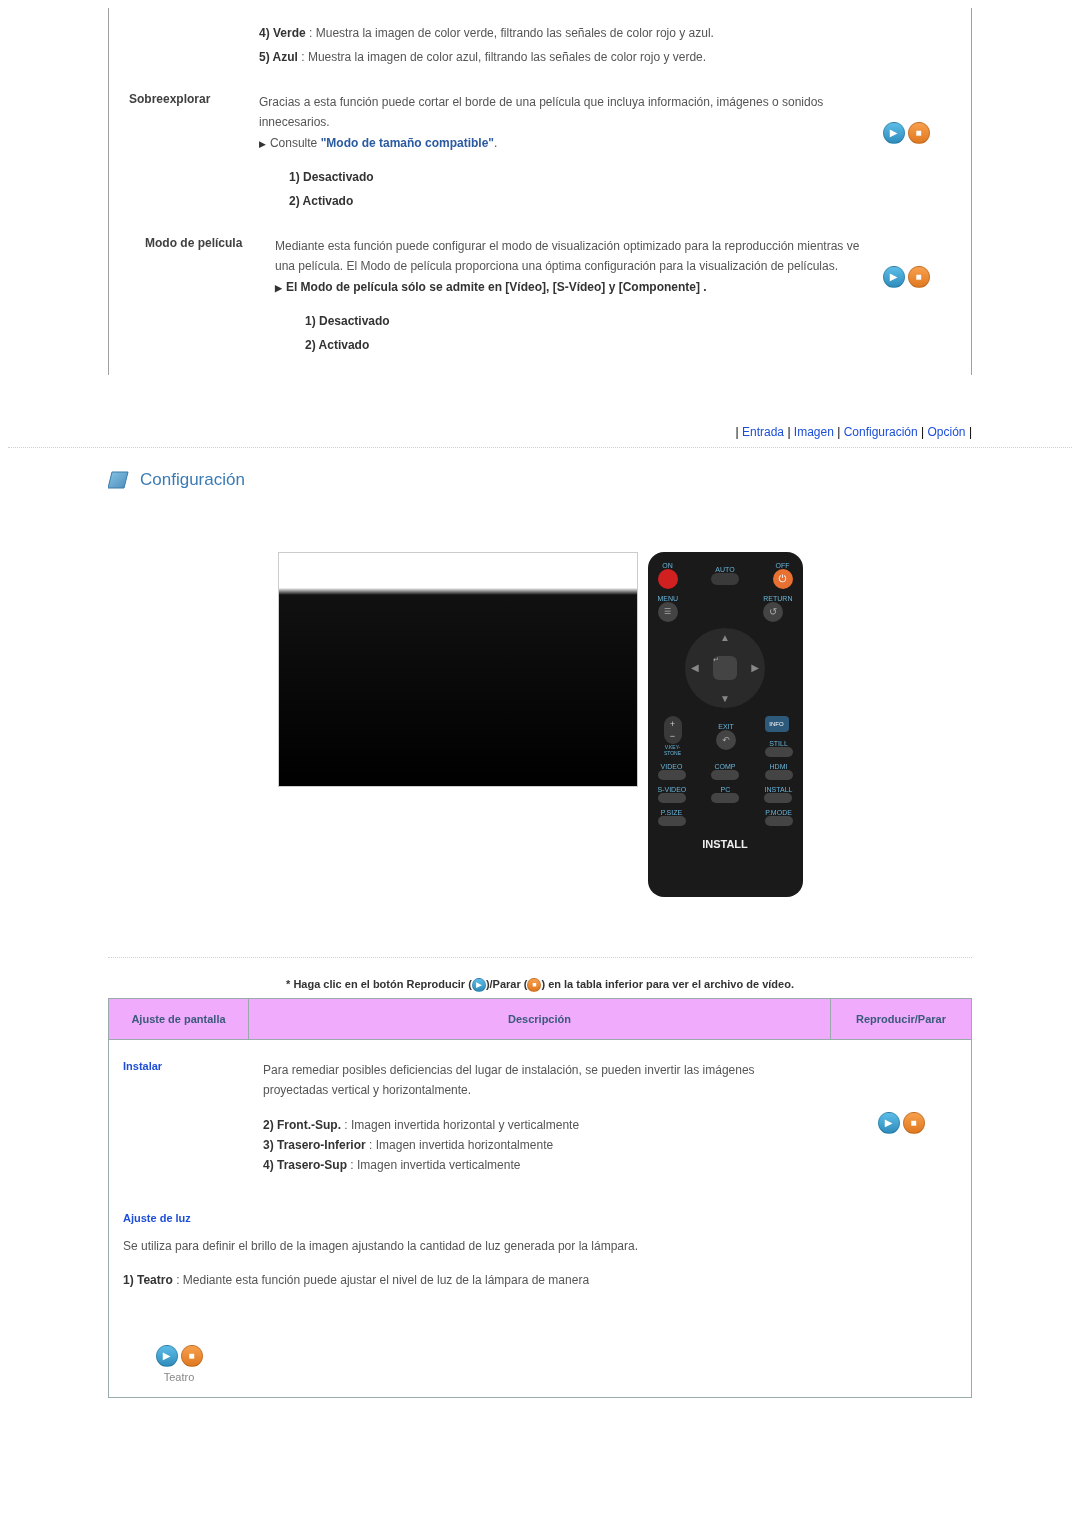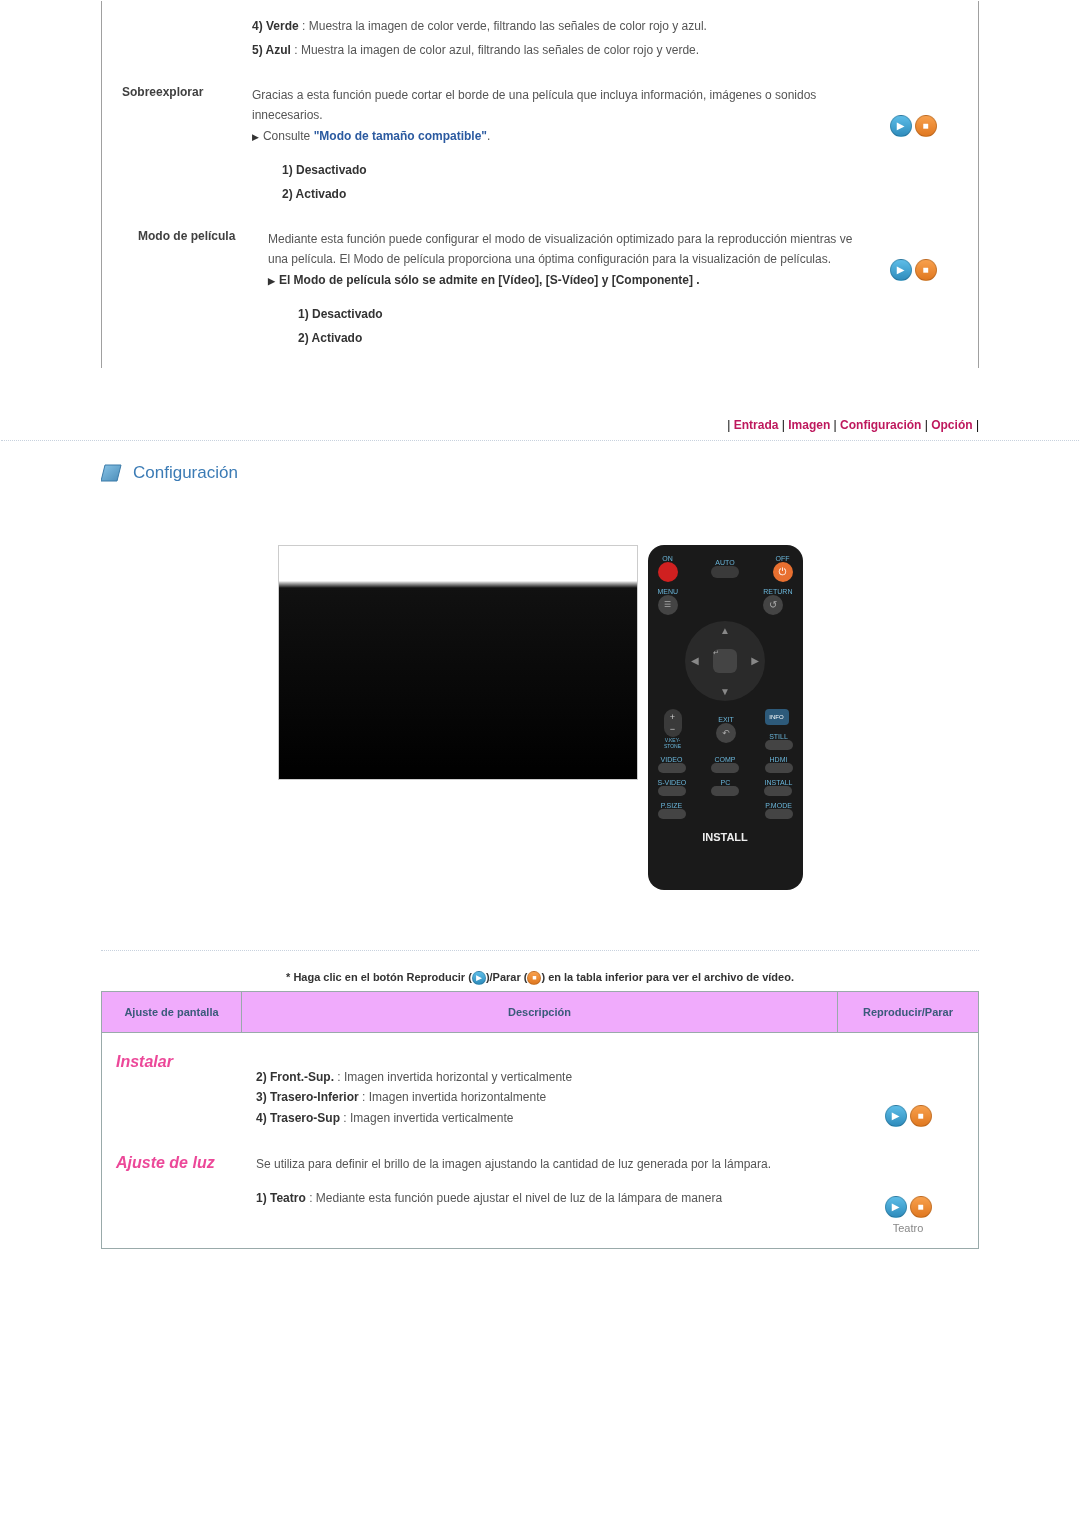--- a/index.html
+++ b/index.html
@@ -1,34 +1,34 @@
 <!DOCTYPE html>
 <html><head>
   <meta charset="utf-8">
   <style>
     * { box-sizing: border-box; margin: 0; padding: 0; }
     body { font-family: Arial, Helvetica, sans-serif; background: #fff; width: 1080px; }
-    .content { padding: 1px; }
+    .content { padding: 8px; }
     .table-wrap { border-left: 1px solid #a0a0a0; border-right: 1px solid #a0a0a0; padding: 15px 20px; margin: 0 100px; }
     .row { display: flex; margin-bottom: 20px; }
     .label-col { width: 130px; font-size: 12px; font-weight: bold; color: #404040; flex-shrink: 0; }
     .desc-col { flex: 1; font-size: 12px; color: #555; line-height: 1.7; }
     .desc-col .item { margin-bottom: 4px; }
     .desc-col .indent { padding-left: 30px; }
     .icon-col { width: 90px; text-align: center; flex-shrink: 0; padding-top: 30px; }
     .bold { font-weight: bold; color: #333; }
     .link-blue { color: #2b5aa0; font-weight: bold; }
     .arrow-right::before { content: "▶"; font-size: 9px; color: #333; margin-right: 4px; }
     .play-stop-icons { display: inline-flex; gap: 3px; justify-content: center; }
     .btn-circle { width: 22px; height: 22px; border-radius: 50%; display: inline-flex; align-items: center; justify-content: center; font-size: 10px; color: #fff; border: 1px solid rgba(0,0,0,0.15); }
     .btn-play { background: linear-gradient(#5dbde8, #2e8cbc); }
     .btn-stop { background: linear-gradient(#f8a04d, #e07820); }
     .separator { border-bottom: 1px dotted #c8d2de; margin: 30px 0; }
     .nav-links { text-align: right; padding: 0 100px 8px 100px; font-size: 12px; }
-    .nav-links a { color: #be185d; font-weight: bold; text-decoration: none; }
+    .nav-links a { color: #1d4ed8; font-weight: normal; text-decoration: none; }
     .section-header { display: flex; align-items: center; gap: 8px; padding: 20px 100px 10px 100px; }
     .section-icon { width: 24px; height: 24px; display: inline-flex; align-items: center; justify-content: center; }
     .section-title { font-size: 17px; color: #3b7bb5; font-weight: normal; }
     .remote-area { display: flex; justify-content: center; gap: 10px; align-items: flex-start; margin: 50px auto; }
     .projector-img { width: 360px; height: 235px; background: linear-gradient(180deg, #fff 0%, #fff 15%, #d0d0d0 15.5%, #111 18%, #000 100%); border: 1px solid #ccc; }
     .remote { width: 155px; height: 345px; background: #1a1a1a; border-radius: 16px; padding: 10px; color: #aaa; font-size: 7px; }
     .remote-row { display: flex; justify-content: space-between; align-items: center; margin-bottom: 6px; }
     .remote-btn-round { width: 20px; height: 20px; border-radius: 50%; }
     .remote-btn-rect { width: 28px; height: 12px; border-radius: 6px; background: #3a3a3a; }
     .remote-btn-rect-sm { width: 28px; height: 10px; border-radius: 5px; background: #444; }
@@ -49,21 +49,21 @@
     .video-hint { text-align: center; font-size: 11px; font-weight: bold; color: #333; margin: 18px 100px 6px 100px; }
     .video-hint .inline-play { display: inline-flex; vertical-align: middle; }
     .table2 { margin: 0 100px; border: 1px solid #9aa; border-collapse: collapse; width: calc(100% - 200px); }
     .table2-header { display: flex; border-bottom: 1px solid #9aa; background: #f0abfc; }
     .th { font-size: 11px; font-weight: bold; color: #3a5a7a; text-align: center; padding: 14px 8px; }
     .th-label { width: 140px; border-right: 1px solid #9aa; }
     .th-desc { flex: 1; border-right: 1px solid #9aa; }
     .th-media { width: 140px; }
     .table2-body { padding: 14px 0; }
     .row2 { display: flex; }
-    .col2-label { width: 140px; font-size: 16px; font-weight: bold; color: #ec4899; padding: 6px 14px; font-style: italic; }
+    .col2-label { width: 140px; font-size: 11px; font-weight: bold; color: #1d4ed8; padding: 6px 14px; }
     .col2-desc { flex: 1; font-size: 12px; color: #555; padding: 6px 14px; line-height: 1.7; }
     .col2-media { width: 140px; text-align: center; padding-top: 10px; font-size: 11px; color: #777; }
     .sub-label { text-align: center; font-size: 11px; color: #888; margin-top: 4px; }
   </style>
 </head>
 <body>
 
 <div class="content">
 
   <div class="table-wrap">
@@ -247,34 +247,35 @@
   <div class="table2">
     <div class="table2-header">
       <div class="th th-label">Ajuste de pantalla</div>
       <div class="th th-desc">Descripción</div>
       <div class="th th-media">Reproducir/Parar</div>
     </div>
     <div class="table2-body">
       <div class="row2">
         <div class="col2-label">Instalar</div>
         <div class="col2-desc">
+          <div>Para remediar posibles deficiencias del lugar de instalación, se pueden invertir las imágenes proyectadas vertical y horizontalmente.</div>
           <div class="indent" style="margin-top:14px;">
             <div class="item"><span class="bold">2) Front.-Sup.</span><span> : Imagen invertida horizontal y verticalmente</span></div>
             <div class="item"><span class="bold">3) Trasero-Inferior</span><span> : Imagen invertida horizontalmente</span></div>
             <div class="item"><span class="bold">4) Trasero-Sup</span><span> : Imagen invertida verticalmente</span></div>
           </div>
         </div>
         <div class="col2-media" style="padding-top:58px;">
           <span class="play-stop-icons">
             <span class="btn-circle btn-play">▶</span>
             <span class="btn-circle btn-stop">■</span>
           </span>
         </div>
       </div>
-      <div class="row2" style="margin-top:14px;">
+      <div class="row2" style="margin-top:24px;flex-direction:column;">
         <div class="col2-label">Ajuste de luz</div>
         <div class="col2-desc">
           <div>Se utiliza para definir el brillo de la imagen ajustando la cantidad de luz generada por la lámpara.</div>
           <div class="indent" style="margin-top:14px;">
             <div class="item"><span class="bold">1) Teatro</span><span> : Mediante esta función puede ajustar el nivel de luz de la lámpara de manera</span></div>
           </div>
         </div>
         <div class="col2-media" style="padding-top:48px;">
           <span class="play-stop-icons">
             <span class="btn-circle btn-play">▶</span>

